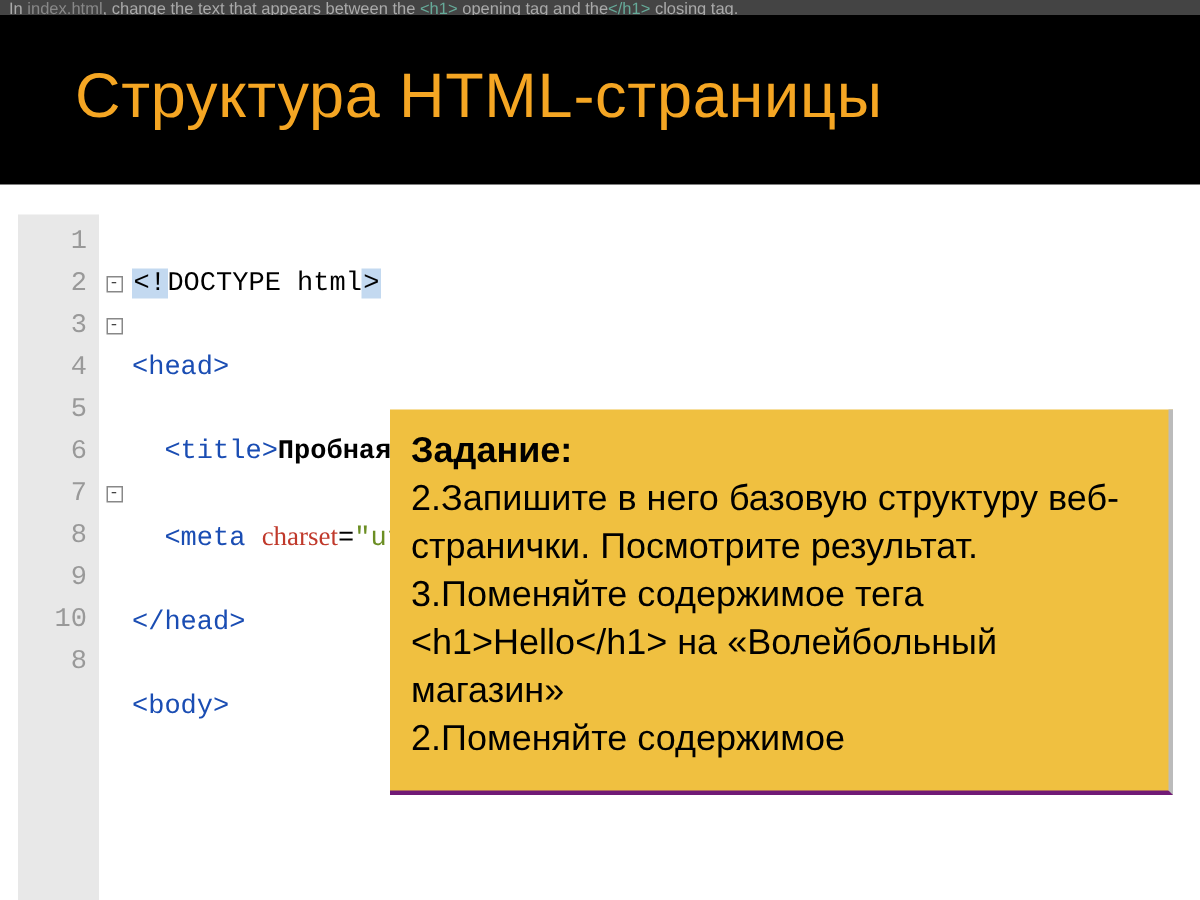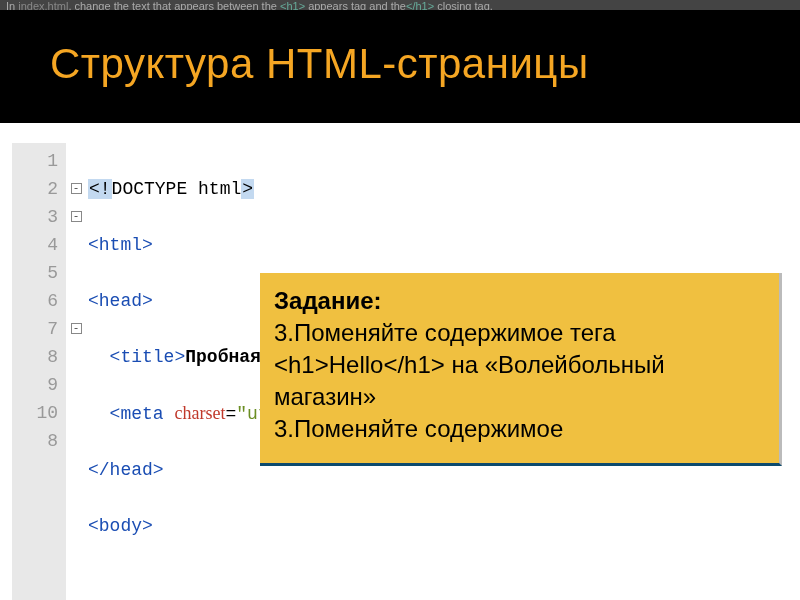--- a/index.html
+++ b/index.html
@@ -88,34 +88,34 @@
     .attr-green { color: #6b8e23; }
     .txt { color: #000; font-weight: bold; }
 
     .task-box {
       position: absolute;
       left: 260px;
       top: 150px;
       width: 522px;
       background: #f0c040;
       border-right: 3px solid #bbb;
-      border-bottom: 3px solid #0c4a6e;
+      border-bottom: 3px solid #701a75;
       padding: 12px 14px 18px 14px;
       font-family: Verdana, Arial, sans-serif;
       font-size: 24px;
       line-height: 32px;
       color: #000;
     }
     .task-box .task-title { font-weight: bold; }
   </style>
 </head>
 <body>
 
 <div class="top-bar">
-  <span>In </span><span class="kw">index.html</span><span>, change the text that appears between the </span><span class="tag">&lt;h1&gt;</span><span> appears tag and the</span><span class="tag">&lt;/h1&gt;</span><span> closing tag.</span>
+  <span>In </span><span class="kw">index.html</span><span>, change the text that appears between the </span><span class="tag">&lt;h1&gt;</span><span> opening tag and the</span><span class="tag">&lt;/h1&gt;</span><span> closing tag.</span>
 </div>
 
 <div class="header">
   <h1>Структура HTML-страницы</h1>
 </div>
 
 <div class="content">
   <div class="code-editor">
     <div class="gutter">
       <div>1</div>
@@ -138,30 +138,30 @@
       <div>&nbsp;</div>
       <div>&nbsp;</div>
       <div><span class="fold-box">-</span></div>
       <div>&nbsp;</div>
       <div>&nbsp;</div>
       <div>&nbsp;</div>
       <div>&nbsp;</div>
     </div>
     <div class="code-lines">
 <div><span class="hl-doctype">&lt;!</span><span>DOCTYPE html</span><span class="hl-doctype">&gt;</span></div>
-<div><span class="tag-blue">&lt;html&gt;</span></div>
 <div><span class="tag-blue">&lt;head&gt;</span></div>
 <div>  <span class="tag-blue">&lt;title&gt;</span><span class="txt">Пробная страничка</span><span class="tag-blue">&lt;/title&gt;</span></div>
 <div>  <span class="tag-blue">&lt;meta </span><span class="tag-red">charset</span><span>=</span><span class="attr-green">"utf-8"</span><span class="tag-blue">/&gt;</span></div>
 <div><span class="tag-blue">&lt;/head&gt;</span></div>
 <div><span class="tag-blue">&lt;body&gt;</span></div>
 
 
 
     </div>
   </div>
 
   <div class="task-box">
     <div class="task-title">Задание:</div>
+    <div>2.Запишите в него базовую структуру веб-странички. Посмотрите результат.</div>
     <div>3.Поменяйте содержимое тега &lt;h1&gt;Hello&lt;/h1&gt; на «Волейбольный магазин»</div>
-    <div>3.Поменяйте содержимое</div>
+    <div>2.Поменяйте содержимое</div>
   </div>
 </div>
 
 </body></html>

